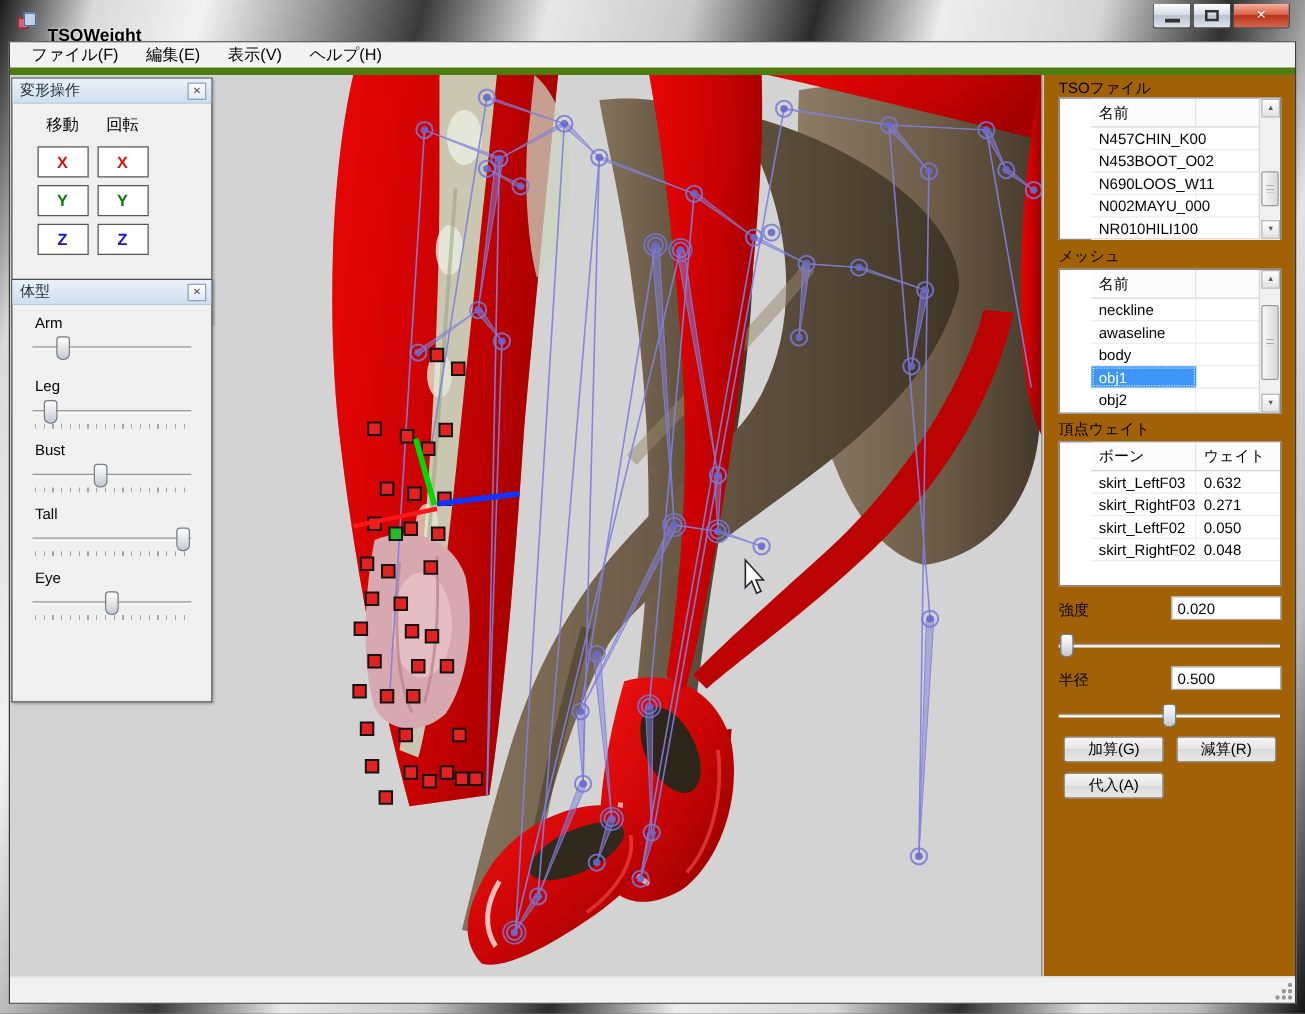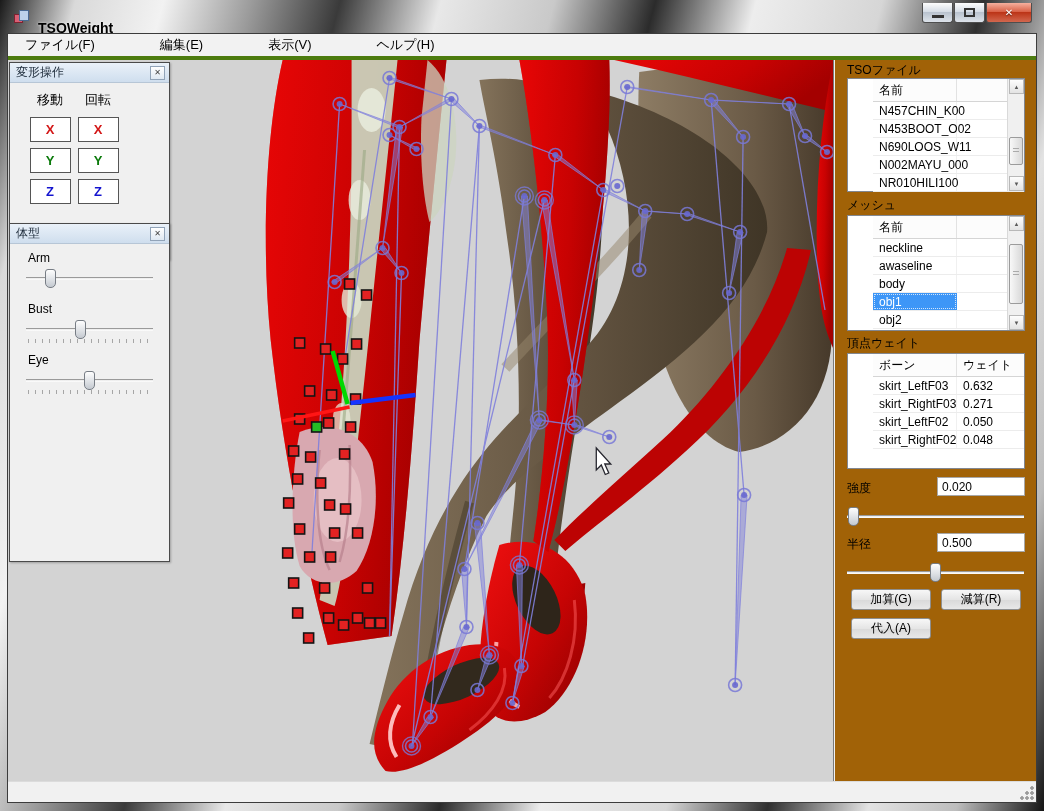--- a/index.html
+++ b/index.html
@@ -13,21 +13,21 @@
 .app-icon .sq1 { position:absolute; left:0; top:5px; width:9px; height:9px; background:#d85f74; border:1px solid #7d2230; }
 .app-icon .sq2 { position:absolute; left:5px; top:1px; width:10px; height:11px; background:#bdd2ea; border:1px solid #4a6a92; }
 .app-title { position:absolute; left:38px; top:20px; font-size:14px; color:#000; text-shadow:0 0 3px rgba(255,255,255,.8);font-weight:bold; }
 .winbtns { position:absolute; right:12px; top:3px; display:flex; }
 .winbtn { width:31px; height:20px; border:1px solid #4e4e4e; border-top:none; background:linear-gradient(#fdfdfd,#d6dde6 45%,#b9c3cf 50%,#dde3ea); display:flex; align-items:center; justify-content:center; font-size:10px; color:#333; border-radius:0 0 3px 3px; margin-left:1px; cursor:default; }
 .winbtn.close { width:46px; background:linear-gradient(#f6b09e,#d96349 45%,#bc3518 50%,#d2674e); color:#fff; font-weight:bold; text-shadow:0 1px 1px rgba(0,0,0,.5); }
 .winbtn .glyph-min { width:12px; height:3px; background:#333; margin-top:8px; }
 .winbtn .glyph-max { width:11px; height:9px; border:2px solid #333; }
 
 .client { position:absolute; left:7px; top:33px; width:1030px; height:770px; background:#f0f0f0; border:1px solid #3c3c3c; }
-.menubar { position:absolute; left:0; top:0; width:100%; height:26px; background:#f2f2f2; border-bottom:4px solid #4d7c0f; display:flex; align-items:center; padding-left:6px;gap:43px; }
+.menubar { position:absolute; left:0; top:0; width:100%; height:26px; background:#f2f2f2; border-bottom:6px solid #4d7c0f; display:flex; align-items:center; padding-left:6px; }
 .menuitem { font-size:13px; color:#000; padding:4px 11px; cursor:default; }
 .main { position:absolute; left:0; top:26px; width:1028px; height:721px; }
 .viewport { position:absolute; left:0; top:0; width:826px; height:721px; background:#d3d3d3; border-right:1px solid #7a7a7a; cursor:default; }
 .viewport svg { display:block; width:100%; height:100%; }
 .rightpanel { position:absolute; left:827px; top:0; width:201px; height:721px; background:#a16207; font-size:12px; color:#000; }
 
 .fpanel { position:absolute; background:#f0f0f0; border:1px solid #4a4a4a; box-shadow:1px 1px 2px rgba(0,0,0,.25); }
 .fpanel .ptitle { height:20px; background:linear-gradient(#eaf1f9,#cfdeee); border-bottom:1px solid #b7c6d6; display:flex; align-items:center; padding:0 4px 0 6px; font-size:12px; color:#1d2b3a; }
 .pclose { margin-left:auto; width:15px; height:14px; border:1px solid #91a3b8; background:linear-gradient(#fff,#dfe8f2); font-size:8px; line-height:12px; text-align:center; color:#444; cursor:default; }
 .p-transform { left:1px; top:2px; width:161px; height:198px; }
@@ -374,24 +374,40 @@
           <div class="pclose">✕</div>
         </div>
         <div class="slider-block">
           <div class="slider-label">Arm</div>
           <div class="slider">
               <div class="track"></div>
               <div class="thumb" style="left: calc(20% - 6px);"></div>
             </div>
         </div>
         <div class="slider-block">
+          <div class="slider-label">Leg</div>
+          <div class="slider">
+              <div class="track"></div>
+              <div class="thumb" style="left: calc(12% - 6px);"></div>
+              <div class="ticks"></div>
+            </div>
+        </div>
+        <div class="slider-block">
           <div class="slider-label">Bust</div>
           <div class="slider">
               <div class="track"></div>
               <div class="thumb" style="left: calc(43% - 6px);"></div>
+              <div class="ticks"></div>
+            </div>
+        </div>
+        <div class="slider-block">
+          <div class="slider-label">Tall</div>
+          <div class="slider">
+              <div class="track"></div>
+              <div class="thumb" style="left: calc(95% - 6px);"></div>
               <div class="ticks"></div>
             </div>
         </div>
         <div class="slider-block">
           <div class="slider-label">Eye</div>
           <div class="slider">
               <div class="track"></div>
               <div class="thumb" style="left: calc(50% - 6px);"></div>
               <div class="ticks"></div>
             </div>

